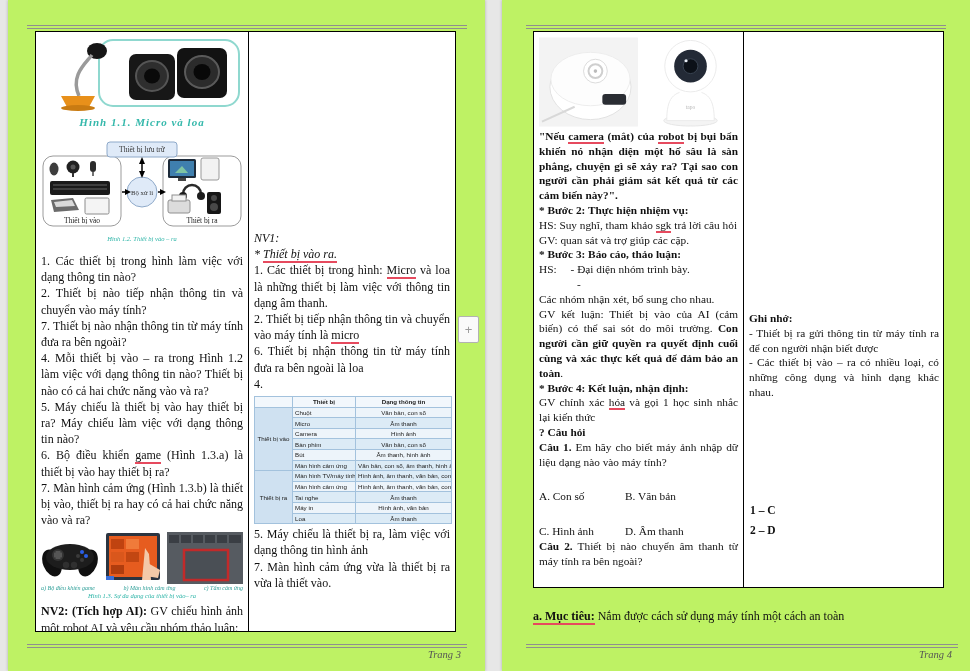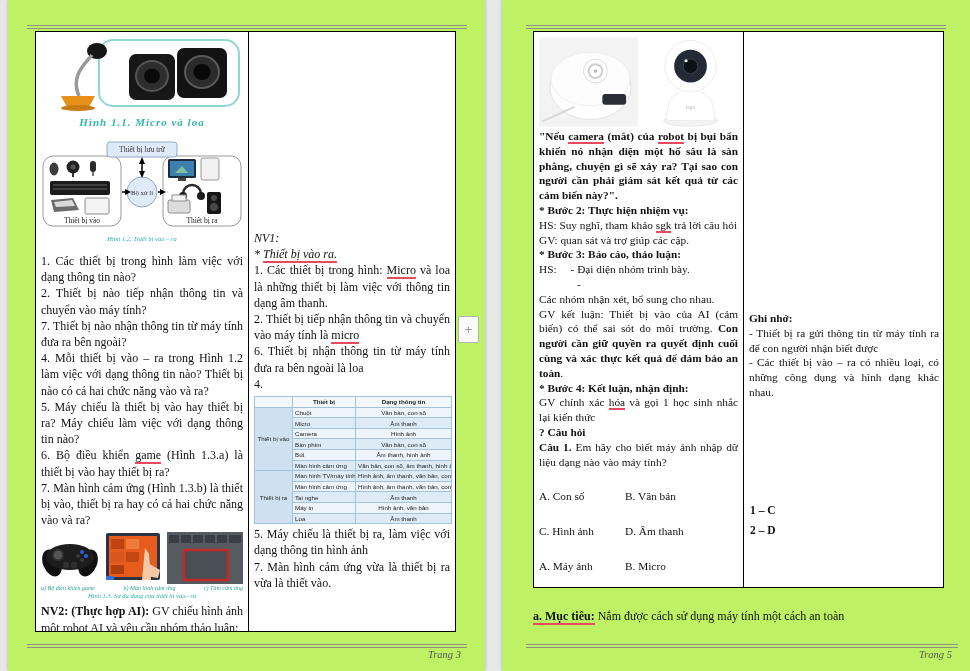--- a/index.html
+++ b/index.html
@@ -192,21 +192,21 @@
           <rect x="17" y="18" width="44" height="30" fill="#4a4f55" stroke="#c22a2a" stroke-width="2.5"></rect>
         </svg>
       </div>
       <div class="figlabels">
         <span>a) Bộ điều khiển game</span>
         <span>b) Màn hình cảm ứng</span>
         <span>c) Tấm cảm ứng</span>
       </div>
       <div class="figcap">Hình 1.3. Sự đa dạng của thiết bị vào– ra</div>
 
-      <p class="ln" style="margin-top:4px;"><span class="b">NV2: (Thực hợp AI):</span><span> GV chiếu hình ảnh một </span><span class="sp">robot</span><span> AI và yêu cầu nhóm thảo luận:</span></p>
+      <p class="ln" style="margin-top:4px;"><span class="b">NV2: (Tích hợp AI):</span><span> GV chiếu hình ảnh một </span><span class="sp">robot</span><span> AI và yêu cầu nhóm thảo luận:</span></p>
     </div>
 
     <div class="dcol dcol2" style="flex:1;">
       <p class="ln i" style="margin-top:196px;">NV1:</p>
       <p class="ln i"><span>* </span><span class="sp">Thiết bị vào ra.</span></p>
       <p class="ln"><span>1. Các thiết bị trong hình: </span><span class="sp">Micro</span><span> và loa là những thiết bị làm việc với thông tin dạng âm thanh.</span></p>
       <p class="ln"><span>2. Thiết bị tiếp nhận thông tin và chuyển vào máy tính là </span><span class="sp">micro</span></p>
       <p class="ln">6. Thiết bị nhận thông tin từ máy tính đưa ra bên ngoài là loa</p>
       <p class="ln">4.</p>
 
@@ -313,34 +313,35 @@
       <p class="ln"><span>HS:</span><span style="display:inline-block;width:14px;"></span><span>- Đại diện nhóm trình bày.</span></p>
       <p class="ln" style="text-align:left;padding-left:38px;">-</p>
       <p class="ln">Các nhóm nhận xét, bổ sung cho nhau.</p>
       <p class="ln"><span>GV kết luận: Thiết bị vào của AI (cảm biến) có thể sai sót do môi trường. </span><span class="b">Con người cần giữ quyền ra quyết định cuối cùng và xác thực kết quả để đảm bảo an toàn</span><span>.</span></p>
       <p class="ln b">* Bước 4: Kết luận, nhận định:</p>
       <p class="ln"><span>GV chính xác </span><span class="sp">hóa</span><span> và gọi 1 học sinh nhắc lại kiến thức</span></p>
       <p class="ln b">? Câu hỏi</p>
       <p class="ln"><span class="b">Câu 1.</span><span> Em hãy cho biết máy ảnh nhập dữ liệu dạng nào vào máy tính?</span></p>
       <p class="ln" style="text-align:left;"><span class="opt">A. Con số</span><span>B. Văn bản</span></p>
       <p class="ln" style="text-align:left;"><span class="opt">C. Hình ảnh</span><span>D. Âm thanh</span></p>
+      <p class="ln"><span class="b">Câu 2.</span><span> Thiết bị nào chuyển âm thanh từ máy tính ra bên ngoài?</span></p>
       <p class="ln" style="text-align:left;"><span class="opt">A. Máy ảnh</span><span>B. Micro</span></p>
       <p class="ln" style="text-align:left;"><span class="opt">C. Màn hình</span><span>D. Loa</span></p>
     </div>
 
     <div class="dcol dcol2" style="flex:1;">
       <div class="ghinho">
         <p class="ln b" style="text-align:left;">Ghi nhớ:</p>
         <p class="ln">- Thiết bị ra gửi thông tin từ máy tính ra để con người nhận biết được</p>
         <p class="ln">- Các thiết bị vào – ra có nhiều loại, có những công dụng và hình dạng khác nhau.</p>
       </div>
       <div class="ansline" style="top:428px;margin-top:44px;">1 – C</div>
       <div class="ansline" style="top:492px;">2 – D</div>
     </div>
   </div>
 
   <p class="ln belowtbl" style="top:609px;text-align:left;font-size:12px;"><span class="b sp">a. Mục tiêu:</span><span> Nắm được cách sử dụng máy tính một cách an toàn</span></p>
 
   <div class="dline" style="left:24px;right:12px;top:644px;"></div>
-  <div class="ftr" style="right:18px;top:649px;">Trang 5</div>
+  <div class="ftr" style="right:18px;top:649px;">Trang 4</div>
 </div>
 
 <div class="plusbox">+</div>
 
 </body></html>

